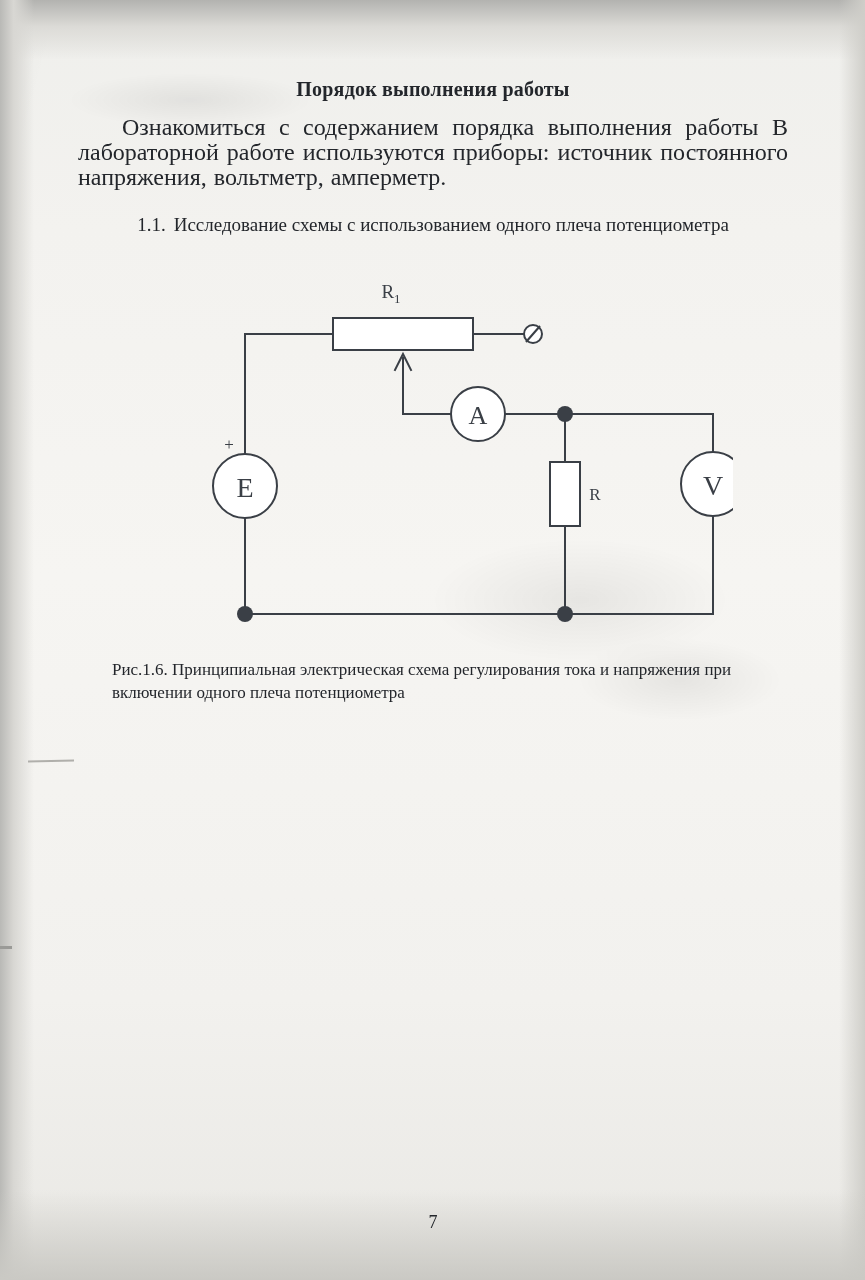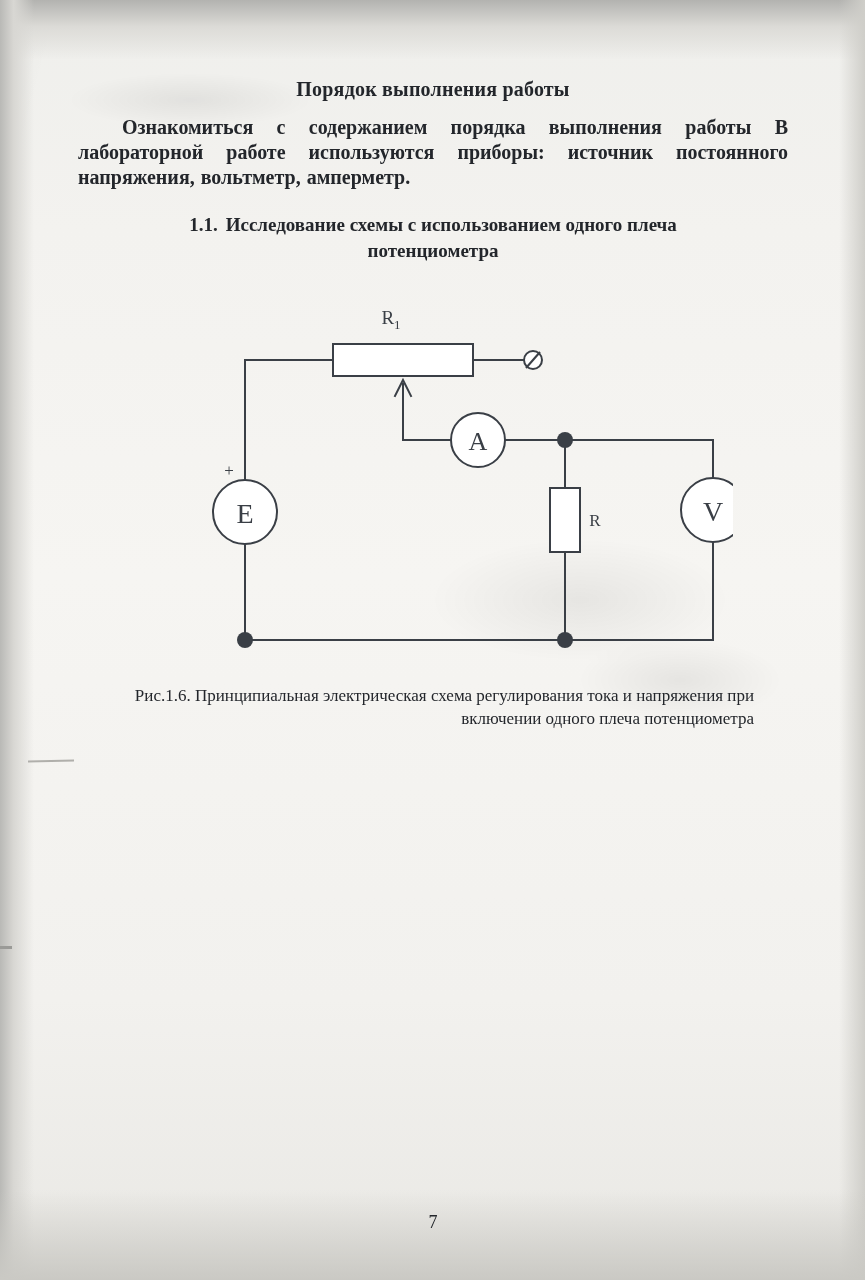--- a/index.html
+++ b/index.html
@@ -61,49 +61,48 @@
 
   h1.doc-title {
     font-size: 20px;
     font-weight: bold;
     text-align: center;
     margin: 78px 0 12px 0;
     letter-spacing: 0.2px;
   }
 
   p.para {
-    font-size: 20px;
+    font-size: 24px;
     line-height: 25px;
     text-align: justify;
     margin: 14px 0 0 0;
     text-indent: 44px;
     word-spacing: 1px;
-    font-weight: bold;
   }
 
   h2.section-title {
     font-size: 19px;
-    font-weight: bold;
+    font-weight: normal;
     text-align: center;
     margin: 22px 44px 0 44px;
     line-height: 26px;
   }
   h2.section-title .num { margin-right: 8px; }
 
   .figure {
     position: relative;
     margin: 16px 0 0 0;
     height: 400px;
   }
   .figure svg { display: block; margin: 0 auto; }
 
   p.caption {
     font-size: 17px;
     line-height: 23px;
-    text-align: right;
+    text-align: left;
     margin: 4px 34px 0 34px;
   }
 
   .page-number {
     position: absolute;
     left: 0;
     top: 1212px;
     width: 710px;
     text-align: center;
     font-size: 18px;

